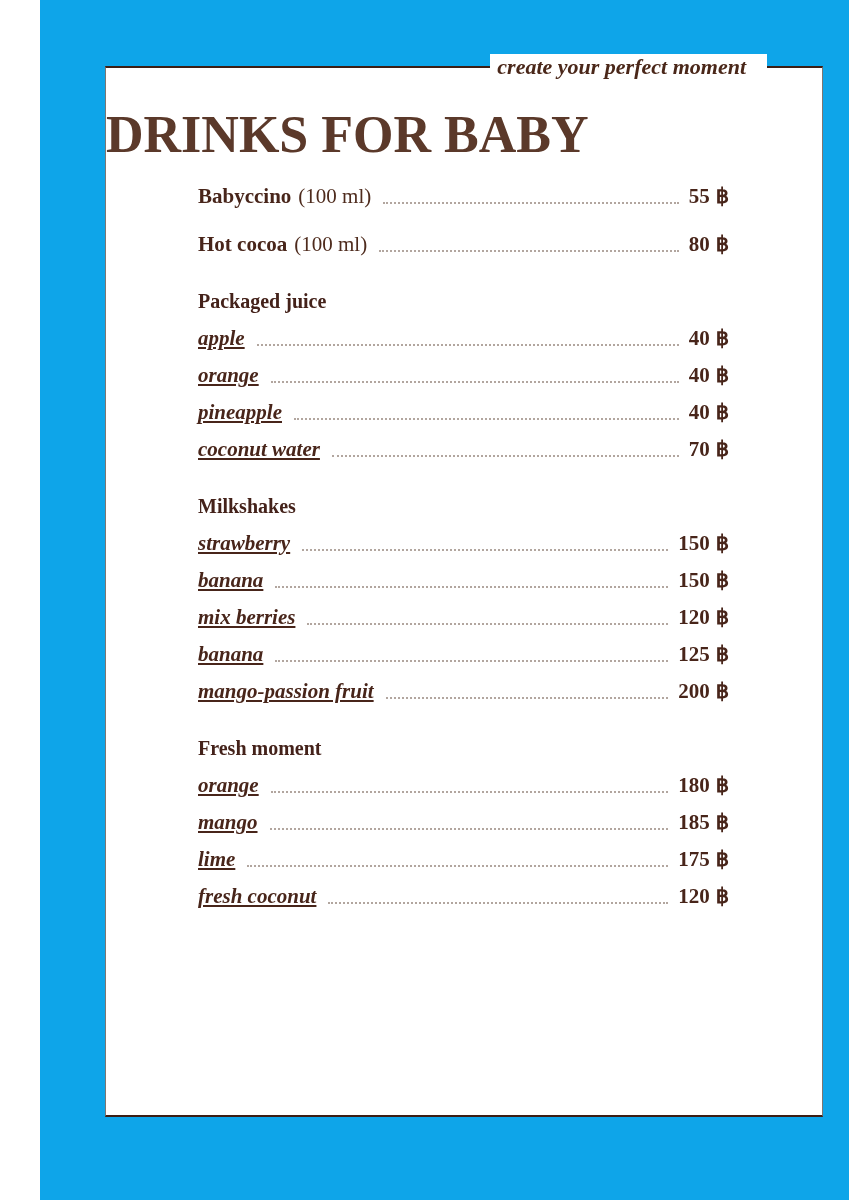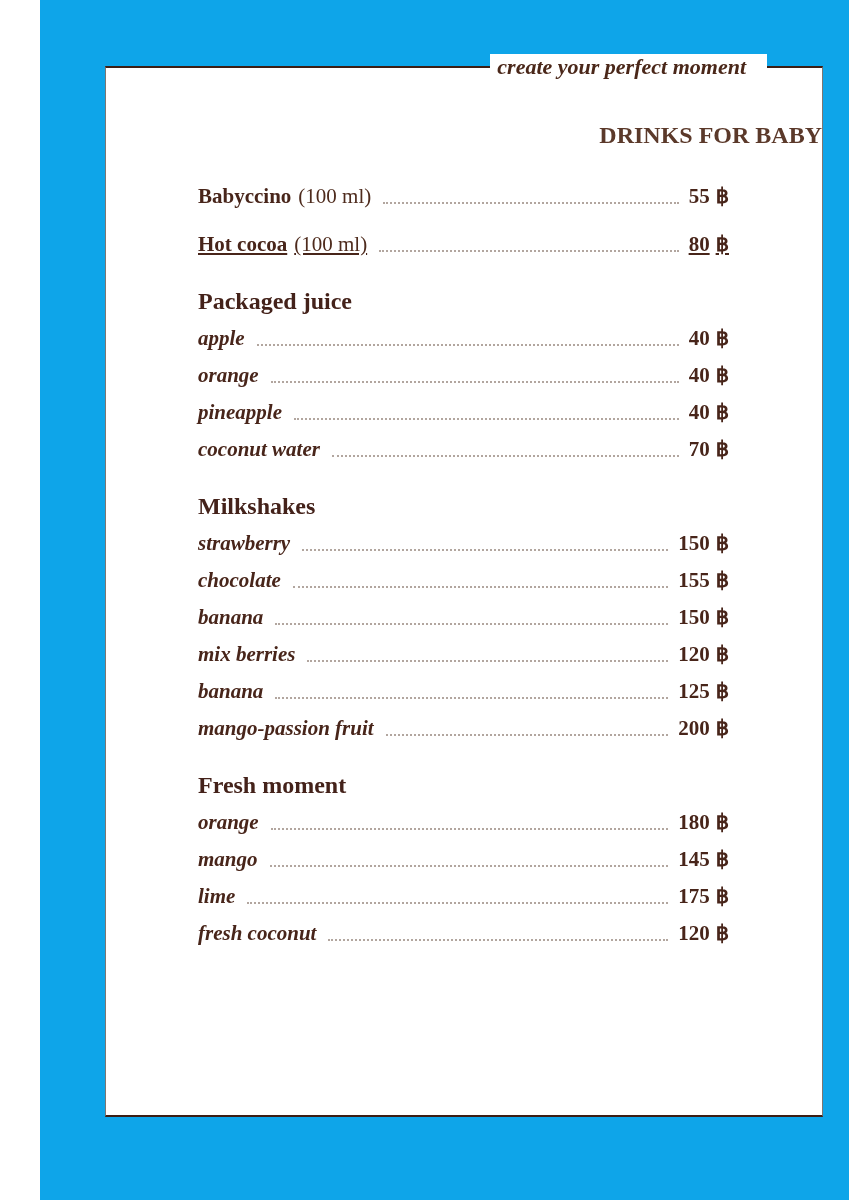--- a/index.html
+++ b/index.html
@@ -30,48 +30,48 @@
     position: absolute;
     top: -14px; right: 55px;
     background: #ffffff;
     padding: 0 21px 0 7px;
     font-size: 22px; line-height: 25px;
     font-weight: bold; font-style: italic;
     color: #4a2719;
     white-space: nowrap;
   }
   .title {
-    text-align: right;
+    text-align: left;
     margin-top: 43px;
-    font-size: 24px; line-height: 48px;
+    font-size: 52px; line-height: 48px;
     font-weight: bold;
     letter-spacing: 0px;
     color: #5b392a;
   }
   .content {
     margin: 25px 93px 0 92px;
     color: #48251a;
   }
   .menu-section { display: block; }
   .section-header {
-    font-size: 24px; line-height: 24px;
+    font-size: 20px; line-height: 24px;
     font-weight: bold;
     color: #44221a;
     margin-top: 33px;
   }
   .menu-section.first .menu-row:first-child { margin-top: 0; }
   .menu-row {
     display: flex;
     align-items: baseline;
     font-size: 21px; line-height: 24px;
     font-weight: bold;
     margin-top: 13px;
     color: #48251a;
   }
-  .menu-section.italic-items .item-name { font-style: italic; }
+  .menu-section.italic-items .item-name { font-style: italic; text-decoration: underline; }
   .item-name { white-space: nowrap; }
   .item-size {
     font-weight: normal; font-style: normal;
     margin-left: 7px;
     color: #4e2b1d;
     white-space: nowrap;
   }
   .leader {
     flex: 1;
     height: 0;
@@ -80,21 +80,21 @@
     align-self: flex-end;
   }
   .item-price { white-space: nowrap; font-weight: bold; }
   .baht { margin-left: 6px; }
   .item-desc {
     font-size: 14px; line-height: 17px;
     font-style: italic; font-weight: normal;
     color: #53301f;
     margin-top: 3px;
   }
-  .row-hot-gap { margin-top: 24px; text-decoration: underline; }
+  .row-hot-gap { margin-top: 24px; }
 </style>
 </head>
 <body>
 
 <div class="page">
   <div class="frame">
     <div class="tagline">create your perfect moment</div>
     <h1 class="title">DRINKS FOR BABY</h1>
     <div class="content" id="menu-content">
         <section class="menu-section first">
@@ -135,25 +135,20 @@
           </div>
         </section>
         <section class="menu-section italic-items">
           <h2 class="section-header">Milkshakes</h2>
           <div class="menu-row">
             <span class="item-name">strawberry</span>
             <span class="leader"></span>
             <span class="item-price"><span>150</span><span class="baht">฿</span></span>
           </div>
           <div class="menu-row">
-            <span class="item-name">chocolate</span>
-            <span class="leader"></span>
-            <span class="item-price"><span>155</span><span class="baht">฿</span></span>
-          </div>
-          <div class="menu-row">
             <span class="item-name">banana</span>
             <span class="leader"></span>
             <span class="item-price"><span>150</span><span class="baht">฿</span></span>
           </div>
         </section>
         <section class="menu-section italic-items">
           <div class="menu-row">
             <span class="item-name">mix berries</span>
             <span class="leader"></span>
             <span class="item-price"><span>120</span><span class="baht">฿</span></span>
@@ -172,21 +167,21 @@
         <section class="menu-section italic-items">
           <h2 class="section-header">Fresh moment</h2>
           <div class="menu-row">
             <span class="item-name">orange</span>
             <span class="leader"></span>
             <span class="item-price"><span>180</span><span class="baht">฿</span></span>
           </div>
           <div class="menu-row">
             <span class="item-name">mango</span>
             <span class="leader"></span>
-            <span class="item-price"><span>145</span><span class="baht">฿</span></span>
+            <span class="item-price"><span>185</span><span class="baht">฿</span></span>
           </div>
           <div class="menu-row">
             <span class="item-name">lime</span>
             <span class="leader"></span>
             <span class="item-price"><span>175</span><span class="baht">฿</span></span>
           </div>
           <div class="menu-row">
             <span class="item-name">fresh coconut</span>
             <span class="leader"></span>
             <span class="item-price"><span>120</span><span class="baht">฿</span></span>

